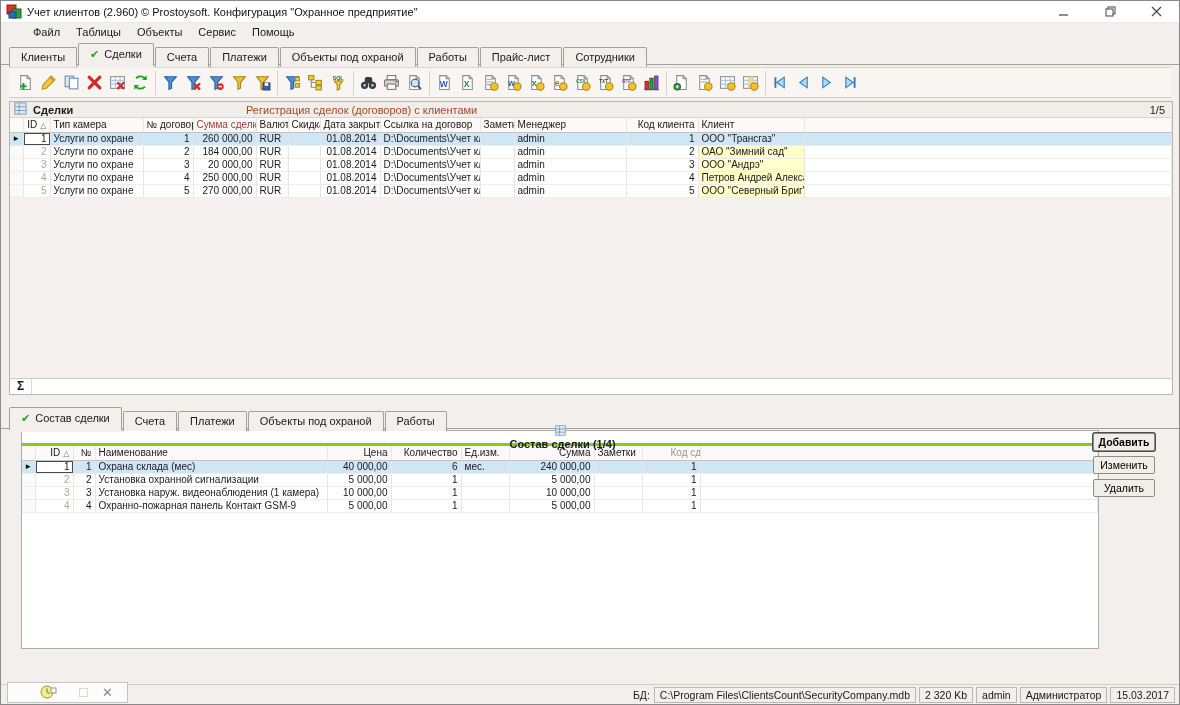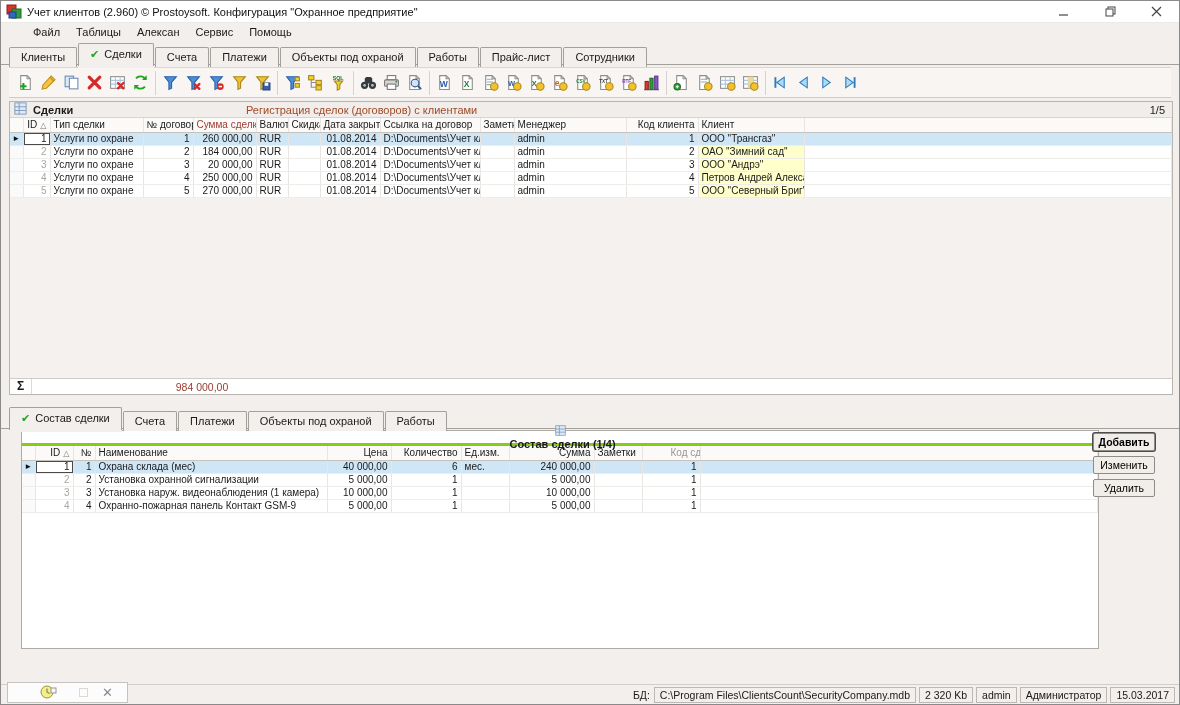--- a/index.html
+++ b/index.html
@@ -114,21 +114,21 @@
         <svg width="11" height="11" viewBox="0 0 11 11">
           <path d="M1 1l9 9M10 1L1 10" stroke="#444" stroke-width="1.2"></path>
         </svg>
       </span>
   </span>
 </div>
 
 <div class="menubar">
     <span class="menuitem">Файл</span>
     <span class="menuitem">Таблицы</span>
-    <span class="menuitem">Алексан</span>
+    <span class="menuitem">Объекты</span>
     <span class="menuitem">Сервис</span>
     <span class="menuitem">Помощь</span>
   </div>
 
 <div class="tabstrip top"><div class="tab"><span>Клиенты</span></div><div class="tab active"><span class="check">✔</span><span>Сделки</span></div><div class="tab"><span>Счета</span></div><div class="tab"><span>Платежи</span></div><div class="tab"><span>Объекты под охраной</span></div><div class="tab"><span>Работы</span></div><div class="tab"><span>Прайс-лист</span></div><div class="tab"><span>Сотрудники</span></div></div>
 
 <div class="toolbar">
     <span class="tbgroup">
       <button class="tbtn">
         <span>
@@ -487,21 +487,21 @@
         <col style="width: 34px;">
         <col style="width: 112px;">
         <col style="width: 72px;">
         <col style="width: 106px;">
         <col>
       </colgroup>
       <thead>
         <tr>
           <th></th>
           <th class="r">ID<span class="sortmark">△</span></th>
-          <th>Тип сделки</th>
+          <th>Тип камера</th>
           <th class="r">№ договора</th>
           <th class="maroon r">Сумма сделки</th>
           <th>Валюта</th>
           <th class="r">Скидка</th>
           <th class="r">Дата закрытия</th>
           <th>Ссылка на договор</th>
           <th>Заметки</th>
           <th>Менеджер</th>
           <th class="r">Код клиента</th>
           <th>Клиент</th>
@@ -586,21 +586,20 @@
           <td></td>
           <td>admin</td>
           <td class="r">5</td>
           <td class="yellow">ООО "Северный Бриг"</td>
           <td></td>
         </tr>
       </tbody>
     </table>
   <div class="sumrow">
     <span class="sigma">Σ</span>
-    <span class="sumval">984 000,00</span>
   </div>
 </div>
 
 <div class="tabstrip sub"><div class="tab active"><span class="check">✔</span><span>Состав сделки</span></div><div class="tab"><span>Счета</span></div><div class="tab"><span>Платежи</span></div><div class="tab"><span>Объекты под охраной</span></div><div class="tab"><span>Работы</span></div></div>
 
 <div class="panel-comp">
   <div class="ctitle">
     <span>
       <svg width="11" height="11" viewBox="0 0 15 15">
           <rect x="1" y="1" width="13" height="13" fill="#dce9f8" stroke="#7a94b8"></rect>

